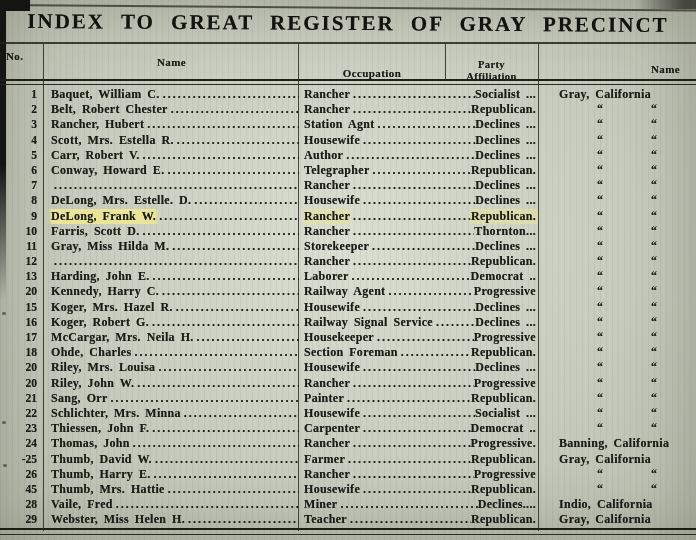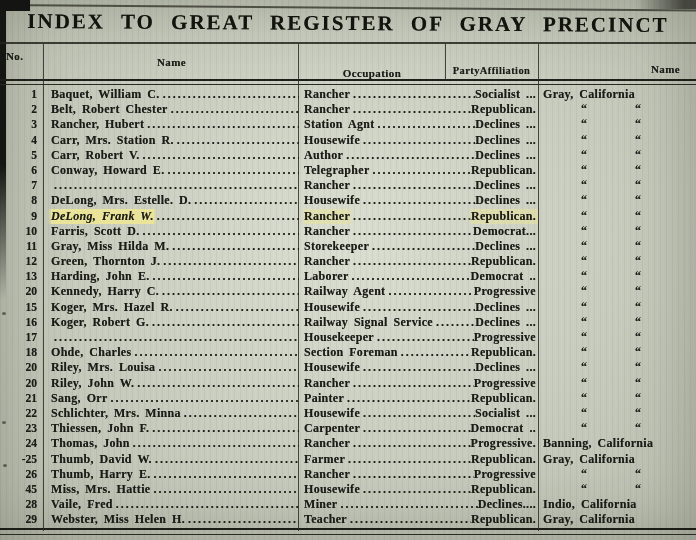--- a/index.html
+++ b/index.html
@@ -47,36 +47,36 @@
   .v-name{left:298px;top:44px;height:487px;}
   .v-party-hdr{left:445px;top:44px;height:37px;}
   .v-res{left:538px;top:44px;height:487px;}
 
   
   .hdr{position:absolute;top:44px;left:0;width:696px;height:35px;display:flex;font-size:11px;font-weight:700;letter-spacing:.4px;}
   .hcell{display:flex;}
   .h-no{width:44px;justify-content:flex-start;align-items:flex-start;padding:6px 0 0 6px;}
   .h-name{width:255px;justify-content:center;align-items:center;}
   .h-occ{width:146px;justify-content:center;align-items:center;padding-top:23px;}
-  .h-party{width:93px;flex-direction:row;justify-content:center;align-items:center;line-height:12px;padding-top:18px;font-size:10.5px;}
+  .h-party{width:93px;flex-direction:column;justify-content:center;align-items:center;line-height:12px;padding-top:18px;font-size:10.5px;}
   .h-res{width:158px;justify-content:flex-end;align-items:flex-end;padding:0 16px 4px 0;}
 
   
   .rows{position:absolute;top:87px;left:0;width:696px;}
   .row{display:flex;height:15.2px;line-height:15.2px;font-size:12px;font-weight:700;white-space:nowrap;}
   .c-no{width:44px;text-align:right;padding-right:7px;font-size:11.5px;}
   .c-name{width:255px;display:flex;padding-left:7px;overflow:hidden;}
   .c-occ{width:239px;display:flex;padding-left:5px;overflow:hidden;font-family:Liberation Serif, serif;}
-  .c-res{width:158px;display:flex;padding-left:5px;overflow:hidden;}
+  .c-res{width:158px;display:flex;padding-left:21px;overflow:hidden;}
   .t{letter-spacing:.3px;word-spacing:2.5px;}
   .leader{flex:1;overflow:hidden;letter-spacing:2px;padding-left:3px;}
   .party-t{padding-right:2px;}
   .ditto{display:inline-block;width:54px;text-align:center;font-size:12px;}
   .ditto:first-child{margin-left:14px;}
-  .hl{background:#e9e49a;box-shadow:0 0 4px 1px rgba(233,228,154,0.85);font-style:italic;}
+  .hl{background:#e9e49a;box-shadow:0 0 4px 1px rgba(233,228,154,0.85);}
   .hl2{background:rgba(233,228,154,0.55);box-shadow:0 0 4px 1px rgba(233,228,154,0.45);}
 </style>
 </head>
 <body>
 
 <div class="scan soft">
 
   <div class="edge-top"></div>
   <div class="edge-left"></div>
   <div class="corner-blob"></div>
@@ -161,21 +161,21 @@
       </div>
       <div class="c-res">
           <span class="ditto">“</span>
           <span class="ditto">“</span>
         </div>
     </div>
 
     <div class="row">
       <div class="c-no">4</div>
       <div class="c-name">
-        <span class="t name-t">Carr, Mrs. Station R.</span>
+        <span class="t name-t">Scott, Mrs. Estella R.</span>
           <span class="leader">........................................................................</span>
       </div>
       <div class="c-occ">
         <span class="t occ-t">Housewife</span>
           <span class="leader">........................................................................</span>
           <span class="t party-t">Declines ...</span>
       </div>
       <div class="c-res">
           <span class="ditto">“</span>
           <span class="ditto">“</span>
@@ -268,21 +268,21 @@
 
     <div class="row">
       <div class="c-no">10</div>
       <div class="c-name">
         <span class="t name-t">Farris, Scott D.</span>
           <span class="leader">........................................................................</span>
       </div>
       <div class="c-occ">
         <span class="t occ-t">Rancher</span>
           <span class="leader">........................................................................</span>
-          <span class="t party-t">Democrat...</span>
+          <span class="t party-t">Thornton...</span>
       </div>
       <div class="c-res">
           <span class="ditto">“</span>
           <span class="ditto">“</span>
         </div>
     </div>
 
     <div class="row">
       <div class="c-no">11</div>
       <div class="c-name">
@@ -296,21 +296,20 @@
       </div>
       <div class="c-res">
           <span class="ditto">“</span>
           <span class="ditto">“</span>
         </div>
     </div>
 
     <div class="row">
       <div class="c-no">12</div>
       <div class="c-name">
-        <span class="t name-t">Green, Thornton J.</span>
           <span class="leader">........................................................................</span>
       </div>
       <div class="c-occ">
         <span class="t occ-t">Rancher</span>
           <span class="leader">........................................................................</span>
           <span class="t party-t">Republican.</span>
       </div>
       <div class="c-res">
           <span class="ditto">“</span>
           <span class="ditto">“</span>
@@ -381,20 +380,21 @@
       </div>
       <div class="c-res">
           <span class="ditto">“</span>
           <span class="ditto">“</span>
         </div>
     </div>
 
     <div class="row">
       <div class="c-no">17</div>
       <div class="c-name">
+        <span class="t name-t">McCargar, Mrs. Neila H.</span>
           <span class="leader">........................................................................</span>
       </div>
       <div class="c-occ">
         <span class="t occ-t">Housekeeper</span>
           <span class="leader">........................................................................</span>
           <span class="t party-t">Progressive</span>
       </div>
       <div class="c-res">
           <span class="ditto">“</span>
           <span class="ditto">“</span>
@@ -548,21 +548,21 @@
       </div>
       <div class="c-res">
           <span class="ditto">“</span>
           <span class="ditto">“</span>
         </div>
     </div>
 
     <div class="row">
       <div class="c-no">45</div>
       <div class="c-name">
-        <span class="t name-t">Miss, Mrs. Hattie</span>
+        <span class="t name-t">Thumb, Mrs. Hattie</span>
           <span class="leader">........................................................................</span>
       </div>
       <div class="c-occ">
         <span class="t occ-t">Housewife</span>
           <span class="leader">........................................................................</span>
           <span class="t party-t">Republican.</span>
       </div>
       <div class="c-res">
           <span class="ditto">“</span>
           <span class="ditto">“</span>

